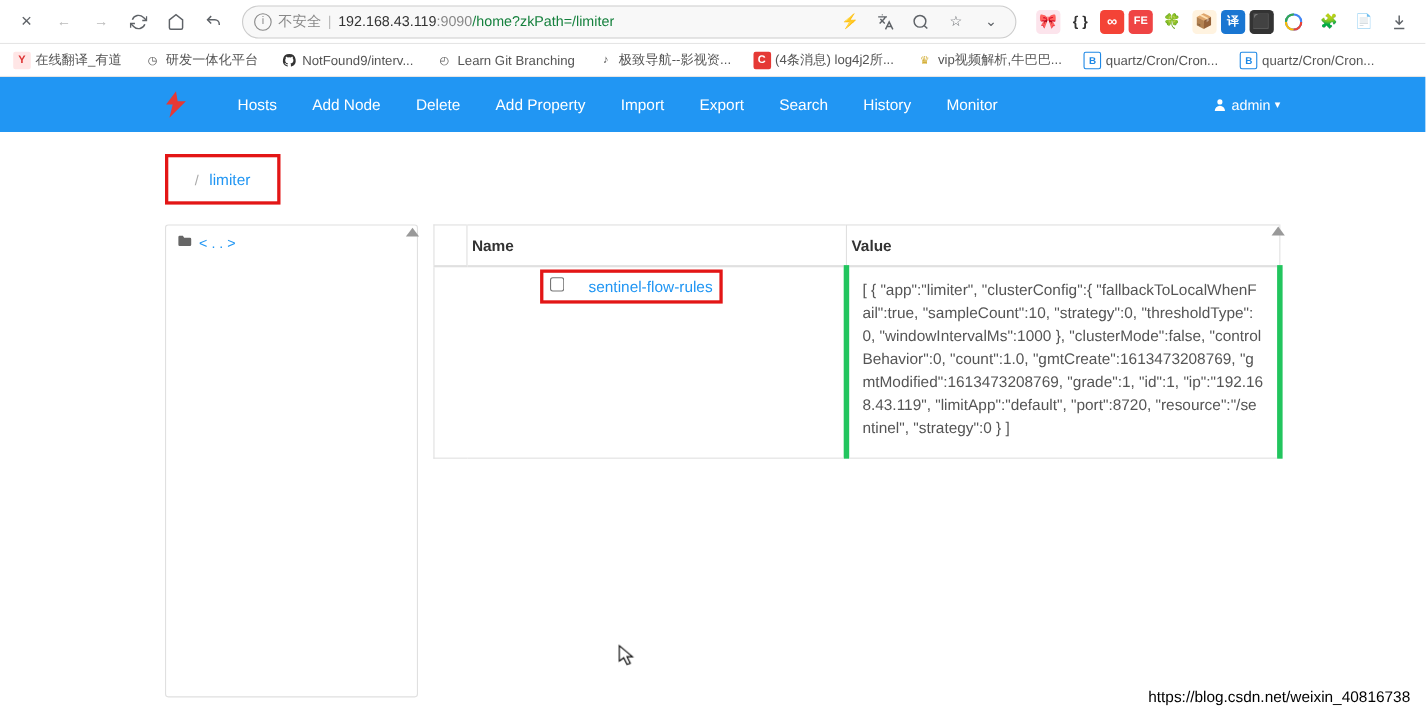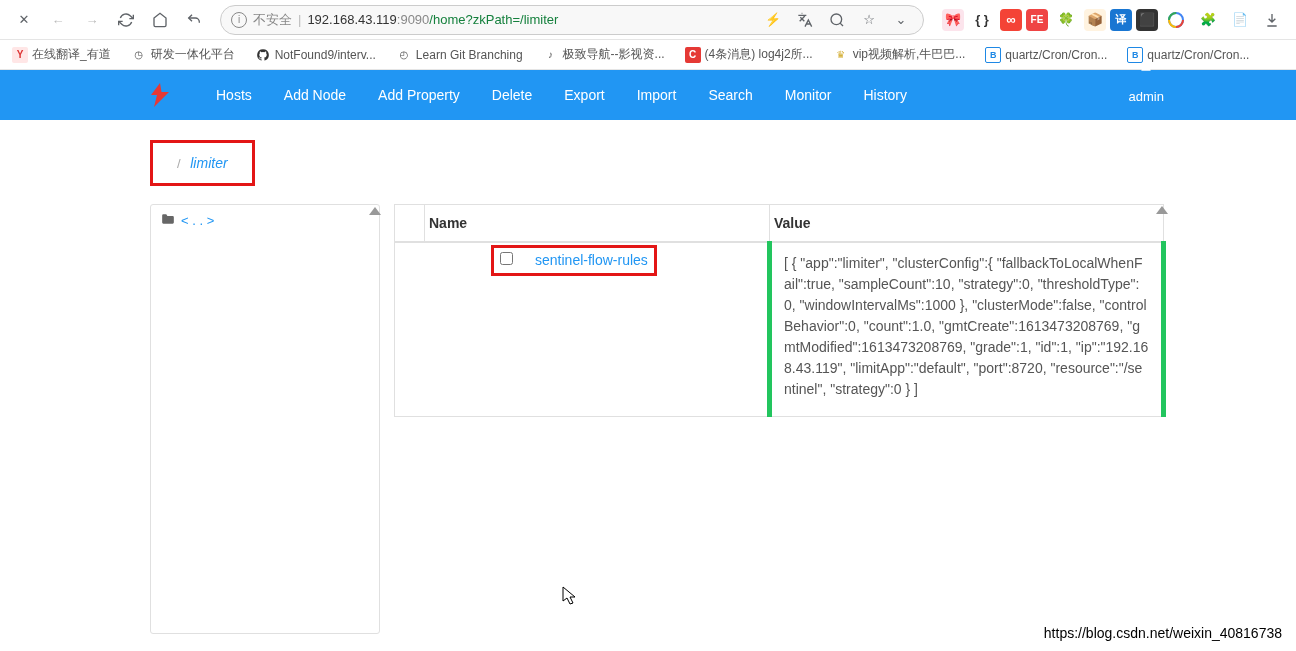--- a/index.html
+++ b/index.html
@@ -27,26 +27,26 @@
     .bookmark-item { display: flex; align-items: center; gap: 4px; color: #555; cursor: pointer; white-space: nowrap; padding: 2px 4px; }
     .bkm-icon { width: 16px; height: 16px; display: inline-flex; align-items: center; justify-content: center; border-radius: 2px; font-size: 10px; }
 
     
     .app-nav { height: 50px; background: #2196F3; color: #fff; display: flex; align-items: center; padding: 0 20px; }
     .nav-logo { width: 40px; height: 40px; display: flex; align-items: center; justify-content: center; margin: 0 20px 0 120px; }
     .nav-logo svg { width: 30px; height: 30px; }
     .nav-items { display: flex; }
     .nav-item { padding: 0 16px; height: 37px; display: flex; align-items: center; color: #fff; cursor: pointer; font-size: 14px; }
     .nav-spacer { flex: 1; }
-    .nav-user { display: flex; align-items: center; gap: 17px; padding: 0 12px; cursor: pointer; margin-right: 100px; flex-direction: column; }
+    .nav-user { display: flex; align-items: center; gap: 4px; padding: 0 12px; cursor: pointer; margin-right: 100px; }
 
     
     .content { padding: 20px 130px 20px 150px; }
     .breadcrumb { border: 3px solid #e31616; display: inline-block; padding: 12px 24px; margin-bottom: 18px; }
-    .breadcrumb a { color: #2196F3; text-decoration: none; font-size: 14px; font-style: italic; }
+    .breadcrumb a { color: #2196F3; text-decoration: none; font-size: 14px; }
     .breadcrumb .slash { color: #aaa; margin-right: 6px; }
 
     .panes { display: flex; gap: 14px; }
     .left-pane { width: 230px; border: 1px solid #e0e0e0; border-radius: 3px; height: 430px; padding: 8px 10px; background: #fff; position: relative; }
     .left-pane .scroll-hint { position: absolute; right: -2px; top: 2px; width: 0; height: 0; border-left: 6px solid transparent; border-right: 6px solid transparent; border-bottom: 8px solid #999; }
     .tree-item { display: flex; align-items: center; gap: 6px; color: #2196F3; cursor: pointer; font-size: 13px; }
     .tree-folder { color: #666; }
 
     .right-pane { flex: 1; position: relative; }
     .right-pane .scroll-hint { position: absolute; right: -2px; top: 2px; width: 0; height: 0; border-left: 6px solid transparent; border-right: 6px solid transparent; border-bottom: 8px solid #999; }
@@ -189,27 +189,27 @@
 
 <div class="app-nav">
   <div class="nav-logo">
     <svg viewBox="0 0 100 100">
         <path fill="#e53935" d="M50 10 L20 50 L40 50 L30 90 L80 40 L55 40 Z"></path>
       </svg>
   </div>
   <div class="nav-items">
     <div class="nav-item">Hosts</div>
     <div class="nav-item">Add Node</div>
+    <div class="nav-item">Delete</div>
     <div class="nav-item">Add Property</div>
-    <div class="nav-item">Delete</div>
+    <div class="nav-item">Import</div>
     <div class="nav-item">Export</div>
-    <div class="nav-item">Import</div>
     <div class="nav-item">Search</div>
+    <div class="nav-item">History</div>
     <div class="nav-item">Monitor</div>
-    <div class="nav-item">History</div>
   </div>
   <div class="nav-spacer"></div>
   <div class="nav-user">
     <svg width="14" height="14" viewBox="0 0 24 24" fill="#fff">
         <circle cx="12" cy="8" r="4"></circle>
         <path d="M4 22a8 8 0 0116 0z"></path>
       </svg>
     <span>admin</span>
     <span style="font-size:10px">▾</span>
   </div>

